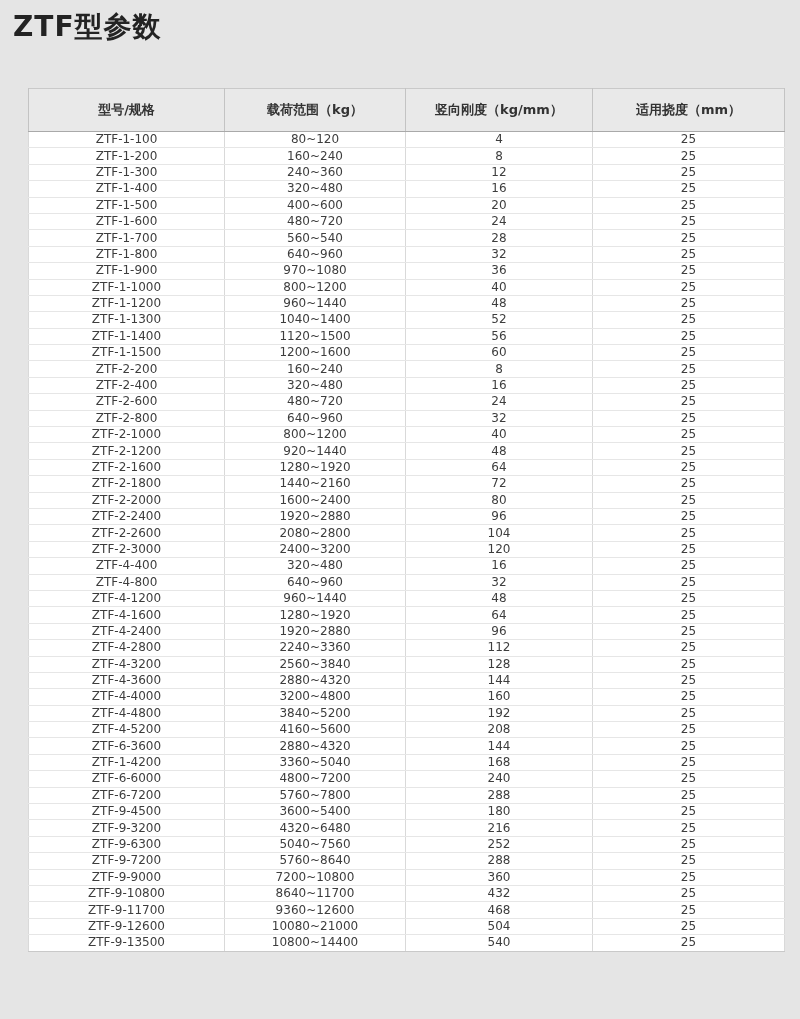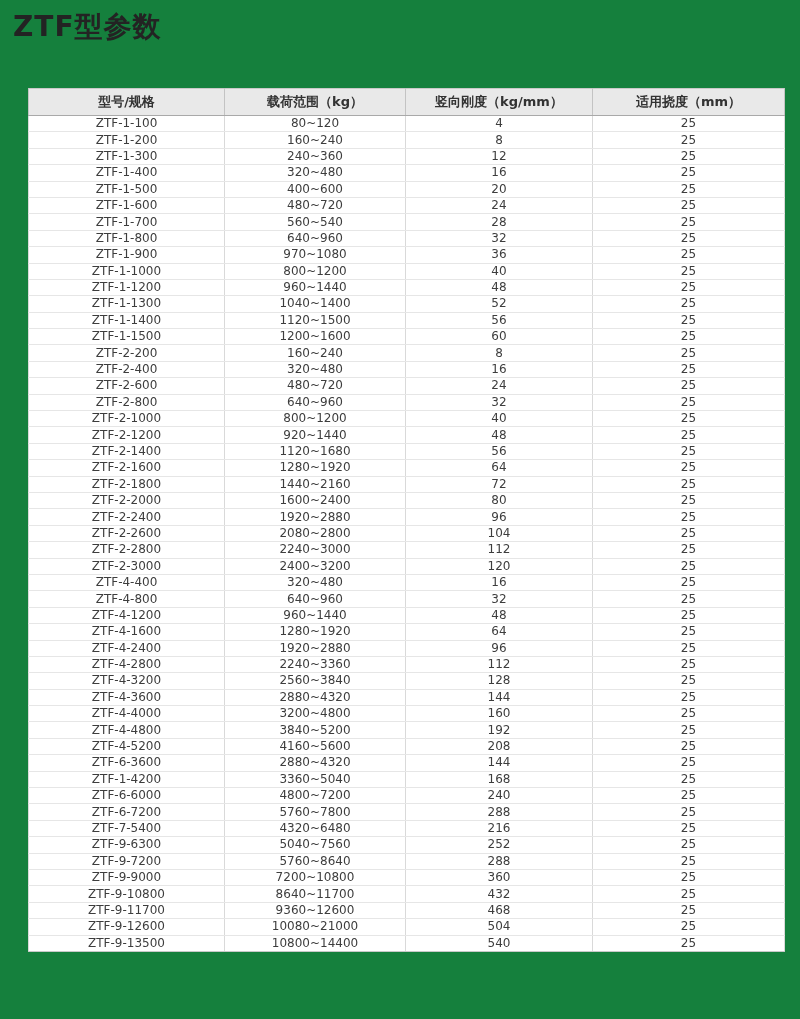--- a/index.html
+++ b/index.html
@@ -6,21 +6,21 @@
     margin: 0;
     padding: 0;
     background: #ffffff;
     width: 800px;
     font-family: "DejaVu Sans", "Liberation Sans", sans-serif;
   }
   .page {
     position: relative;
     width: 800px;
     height: 1019px;
-    background: #15803d;
+    background: #e5e5e5;
     overflow: hidden;
   }
   .page-title {
     position: absolute;
     left: 13px;
     top: 8px;
     margin: 0;
     font-size: 28px;
     font-weight: 600;
     color: #232323;
@@ -36,21 +36,21 @@
     table-layout: fixed;
     border: 1px solid #c9c9c9;
   }
   col.c1 { width: 196px; }
   col.c2 { width: 181px; }
   col.c3 { width: 187px; }
   col.c4 { width: 192px; }
   table.params th {
     background: #e9e9e9;
     height: 26px;
-    padding: 0;
+    padding: 8px;
     font-size: 13px;
     font-weight: 600;
     color: #333333;
     text-align: center;
     border-left: 1px solid #c3c3c3;
     border-right: 1px solid #c3c3c3;
     border-bottom: 1px solid #a9a9a9;
     white-space: nowrap;
     overflow: hidden;
   }
@@ -211,26 +211,20 @@
           <td>40</td>
           <td>25</td>
         </tr>
         <tr>
           <td>ZTF-2-1200</td>
           <td>920~1440</td>
           <td>48</td>
           <td>25</td>
         </tr>
         <tr>
-          <td>ZTF-2-1400</td>
-          <td>1120~1680</td>
-          <td>56</td>
-          <td>25</td>
-        </tr>
-        <tr>
           <td>ZTF-2-1600</td>
           <td>1280~1920</td>
           <td>64</td>
           <td>25</td>
         </tr>
         <tr>
           <td>ZTF-2-1800</td>
           <td>1440~2160</td>
           <td>72</td>
           <td>25</td>
@@ -247,26 +241,20 @@
           <td>96</td>
           <td>25</td>
         </tr>
         <tr>
           <td>ZTF-2-2600</td>
           <td>2080~2800</td>
           <td>104</td>
           <td>25</td>
         </tr>
         <tr>
-          <td>ZTF-2-2800</td>
-          <td>2240~3000</td>
-          <td>112</td>
-          <td>25</td>
-        </tr>
-        <tr>
           <td>ZTF-2-3000</td>
           <td>2400~3200</td>
           <td>120</td>
           <td>25</td>
         </tr>
         <tr>
           <td>ZTF-4-400</td>
           <td>320~480</td>
           <td>16</td>
           <td>25</td>
@@ -349,21 +337,27 @@
           <td>240</td>
           <td>25</td>
         </tr>
         <tr>
           <td>ZTF-6-7200</td>
           <td>5760~7800</td>
           <td>288</td>
           <td>25</td>
         </tr>
         <tr>
-          <td>ZTF-7-5400</td>
+          <td>ZTF-9-4500</td>
+          <td>3600~5400</td>
+          <td>180</td>
+          <td>25</td>
+        </tr>
+        <tr>
+          <td>ZTF-9-3200</td>
           <td>4320~6480</td>
           <td>216</td>
           <td>25</td>
         </tr>
         <tr>
           <td>ZTF-9-6300</td>
           <td>5040~7560</td>
           <td>252</td>
           <td>25</td>
         </tr>

